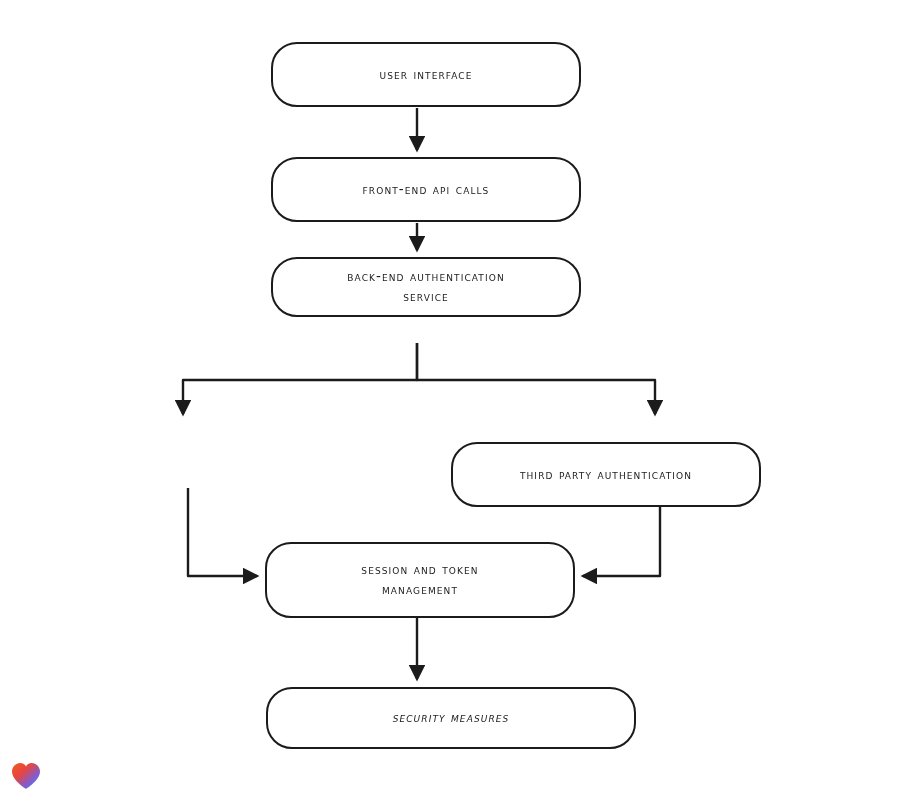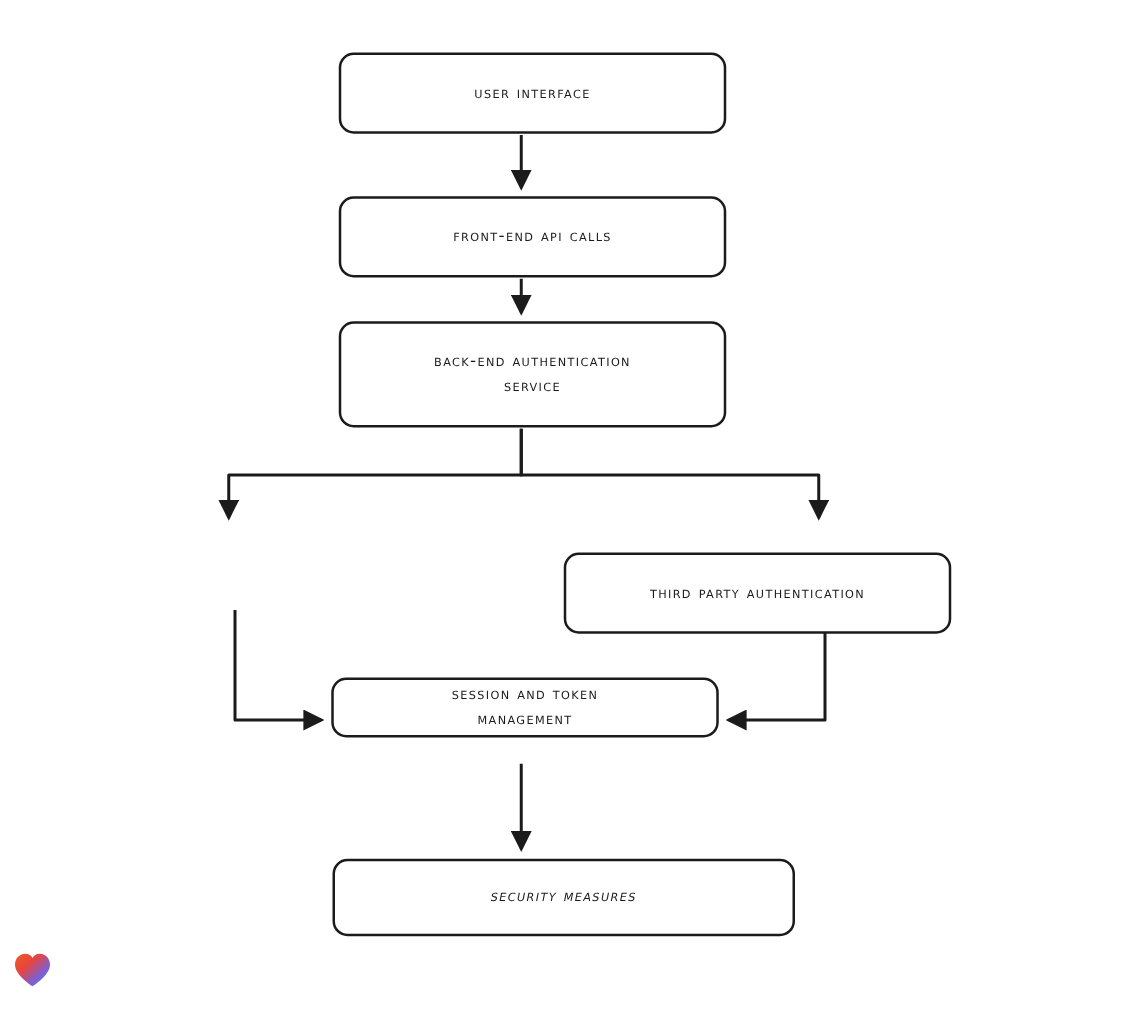--- a/index.html
+++ b/index.html
@@ -17,21 +17,21 @@
   #canvas {
     position: absolute;
     inset: 0;
     width: 911px;
     height: 810px;
   }
   .node {
     position: absolute;
     box-sizing: border-box;
     border: 2.5px solid #1b1b1b;
-    border-radius: 12px;
+    border-radius: 26px;
     background: #ffffff;
     display: flex;
     align-items: center;
     justify-content: center;
     text-align: center;
     color: #1b1b1b;
     font-family: "DejaVu Sans", sans-serif;
     font-size: 13.5px;
     letter-spacing: 1.1px;
     line-height: 1.45;
@@ -100,31 +100,31 @@
   </svg>
 
   <div class="node" style="left:271px; top:42px; width:310px; height:65px;">
     <span class="node-label">User Interface</span>
   </div>
 
   <div class="node" style="left:271px; top:157px; width:310px; height:65px;">
     <span class="node-label">Front-End API Calls</span>
   </div>
 
-  <div class="node" style="left:271px; top:257px; width:310px; height:85px;">
+  <div class="node" style="left:271px; top:257px; width:310px; height:60px;">
     <span class="node-label">Back-End Authentication
 Service</span>
   </div>
 
 
   <div class="node" style="left:451px; top:442px; width:310px; height:65px;">
     <span class="node-label">Third Party Authentication</span>
   </div>
 
-  <div class="node" style="left:265px; top:542px; width:310px; height:48px;text-align:center;">
+  <div class="node" style="left:265px; top:542px; width:310px; height:76px;text-align:center;">
     <span class="node-label">Session and Token
 Management</span>
   </div>
 
   <div class="node" style="left:266px; top:687px; width:370px; height:62px;font-style:italic;">
     <span class="node-label">Security Measures</span>
   </div>
 
   <svg class="heart" viewBox="0 0 32 32">
     <defs>

